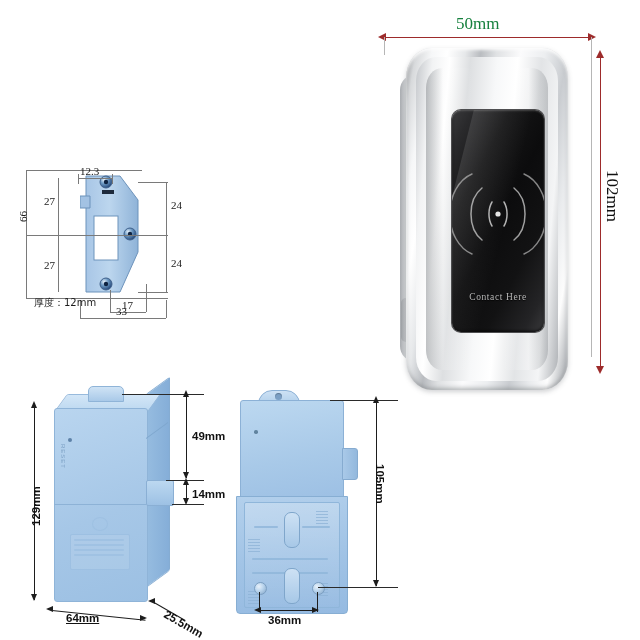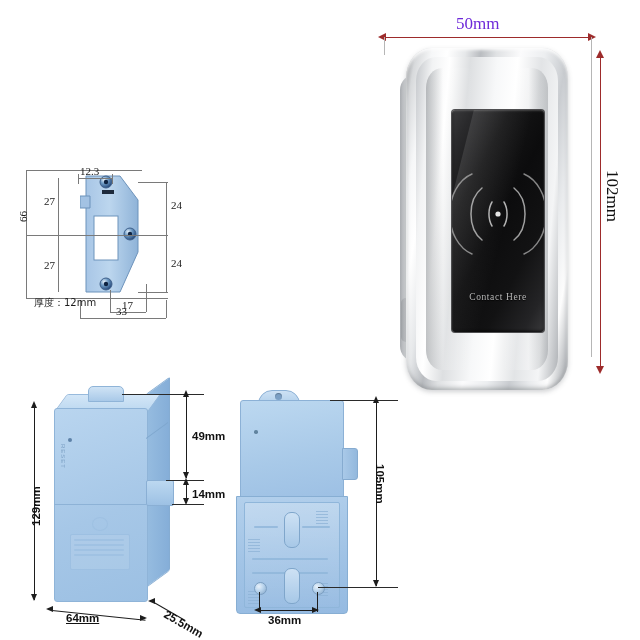--- a/index.html
+++ b/index.html
@@ -128,21 +128,21 @@
     width: 18px; height: 44px;
     border-radius: 5px 0 0 5px;
     background: linear-gradient(90deg,#9ea1a5,#e8eaec,#b7babe);
   }
 
   
   .rfid-face {
     position: absolute;
     left: 74px; top: 62px;
     width: 92px; height: 222px;
-    border-radius: 3px;
+    border-radius: 9px;
     background:
       linear-gradient(118deg,
         #3a3a3c 0%,
         #2a2a2c 10%,
         #161617 28%,
         #0c0c0d 50%,
         #121213 72%,
         #242426 90%,
         #39393b 100%);
     box-shadow:
@@ -182,21 +182,21 @@
   .ra-left  { border-top: 4px solid transparent; border-bottom: 4px solid transparent; border-right: 8px solid #9d2b2b; }
   .ra-right { border-top: 4px solid transparent; border-bottom: 4px solid transparent; border-left: 8px solid #9d2b2b; }
   .ra-up    { border-left: 4px solid transparent; border-right: 4px solid transparent; border-bottom: 8px solid #9d2b2b; }
   .ra-down  { border-left: 4px solid transparent; border-right: 4px solid transparent; border-top: 8px solid #9d2b2b; }
   .grey-guide { position: absolute; background: #b6b6b6; }
 
   .label-50 {
     position: absolute;
     font-family: "Liberation Serif", serif;
     font-size: 17px;
-    color: #6d28d9;
+    color: #15803d;
     white-space: nowrap;
     text-align: center;
   }
   .label-102 {
     position: absolute;
     font-family: "Liberation Serif", serif;
     font-size: 17px;
     color: #111;
     white-space: nowrap;
     transform: rotate(90deg);

